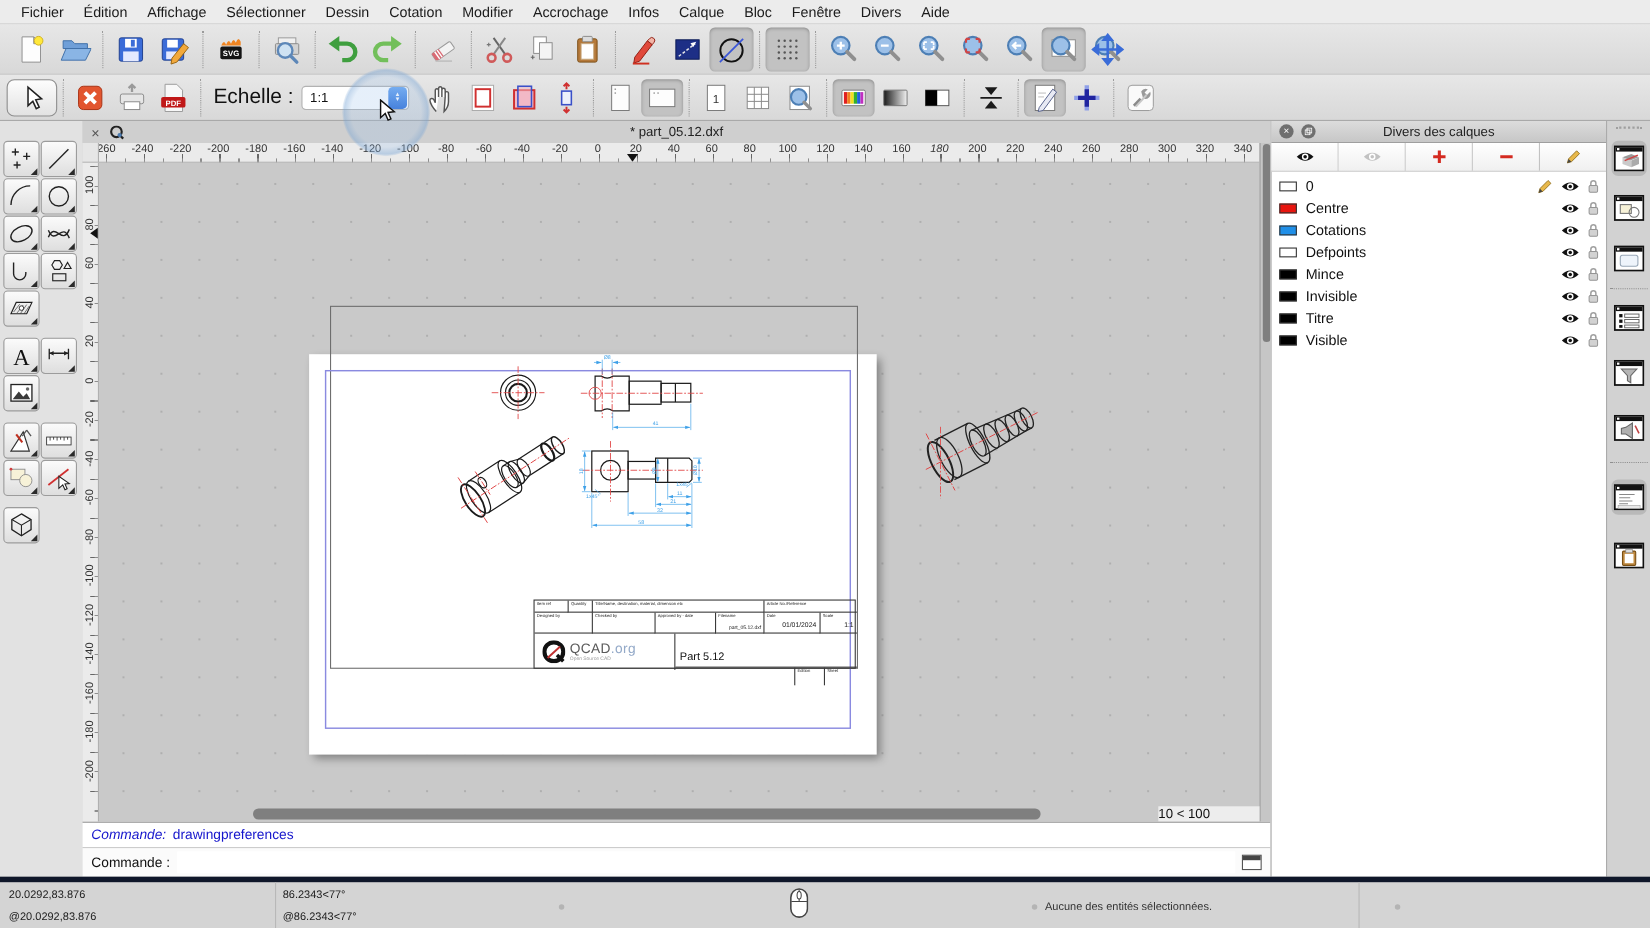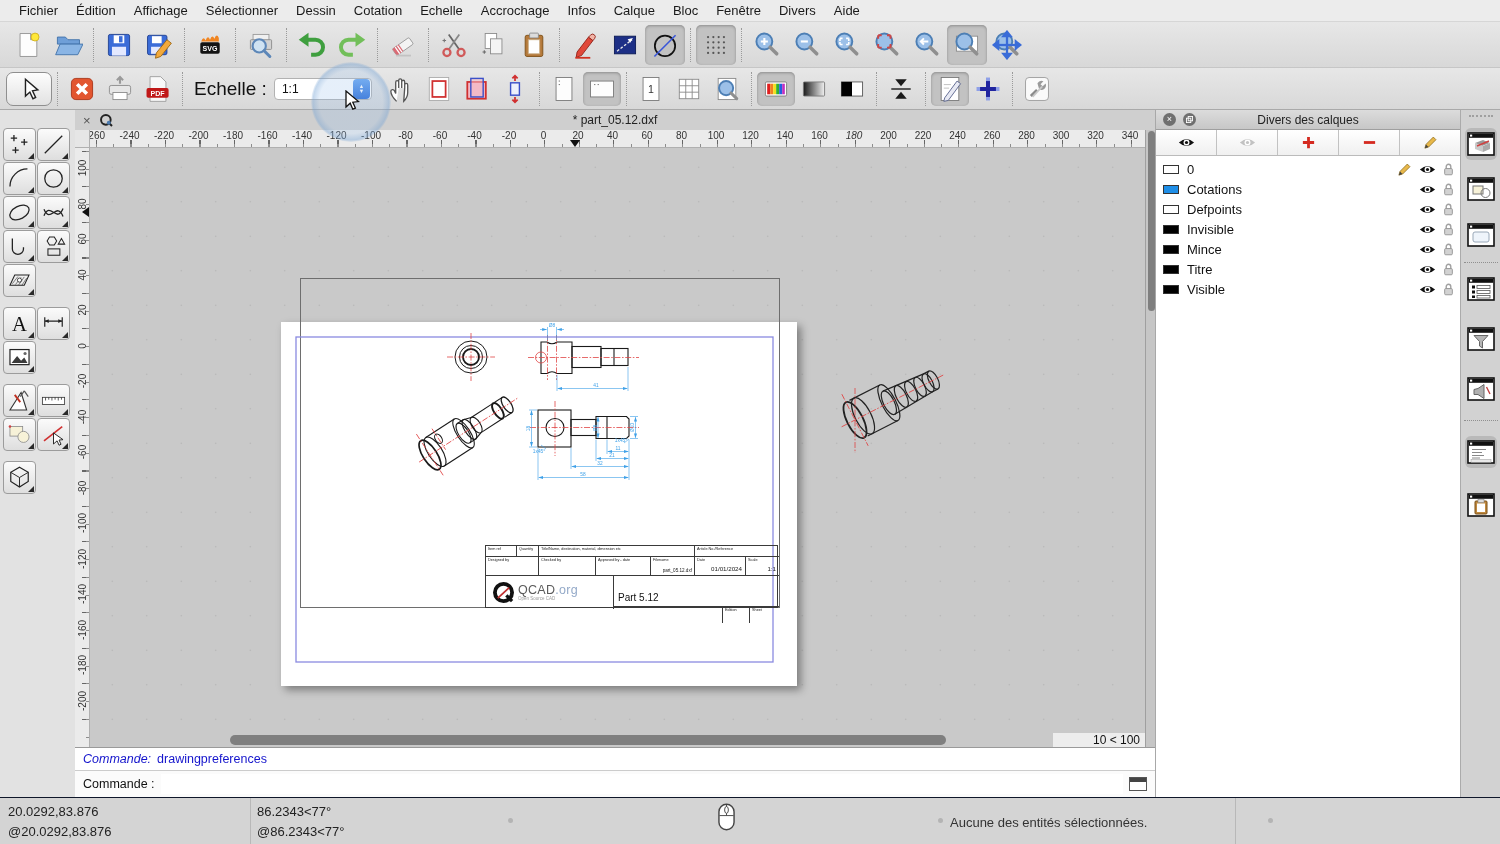--- a/index.html
+++ b/index.html
@@ -53,21 +53,21 @@
 .logo-sub{font-size:4.5px;color:#9a9a9a;border-bottom:0;line-height:5px}
 .part-cell{position:absolute;left:128px;top:44px;width:165px;height:33px}
 .part-title{height:17px;border-bottom:1px solid #3a3a3a;font-size:10px;font-weight:500;padding:2px 0 0 4px;color:#111}
 .part-sub{position:relative;height:16px}
 .part-sub .sc{position:absolute;top:0;bottom:0;border-left:1px solid #3a3a3a;font-size:3.8px;padding:1px 0 0 2px}
 
 .vscroll{position:absolute;left:1145px;top:130px;width:10px;height:617px;background:#c6c6c6;border-left:1px solid #9f9f9f}
 .vthumb{position:absolute;left:1.5px;top:1px;width:7px;height:180px;background:#7f7f7f;border-radius:4px}
 .hscroll{position:absolute;left:90px;top:733px;width:1055px;height:14px}
 .hthumb{position:absolute;left:140px;top:2px;width:716px;height:10px;background:#7f7f7f;border-radius:5px}
-.grid-status{position:absolute;right:0;top:0;width:92px;height:14px;background:#ededed;font-size:12px;text-align:right;padding-right:5px;line-height:14px;color:#111}
+.grid-status{position:absolute;right:0;top:0;width:92px;height:14px;background:#ededed;font-size:12px;padding-right:5px;line-height:14px;color:#111}
 
 .cmd-history{position:absolute;left:75px;top:747px;width:1080px;height:23px;background:#fff;border-top:1px solid #9a9a9a;display:flex;align-items:center;padding-left:8px;font-size:12.5px;color:#1515cc}
 .cmd-history .lbl{font-style:italic;margin-right:6px}
 .cmd-row{position:absolute;left:75px;top:770px;width:1080px;height:27px;background:#fbfbfb;border-top:1px solid #ccc;display:flex;align-items:center;padding-left:8px;font-size:12.5px;color:#111}
 .cmd-input{flex:1;height:20px;border:none;outline:none;background:#fff;margin:0 6px;font-size:12.5px;font-family:"Liberation Sans",sans-serif}
 .cmd-winbtn{width:18px;height:14px;margin-right:8px;border:1px solid #555;background:#fff;position:relative;flex:0 0 auto}
 .cmd-winbtn::before{content:"";position:absolute;top:0;left:0;right:0;height:4px;background:#444}
 
 .layer-panel{position:absolute;left:1155px;top:110px;width:305px;height:687px;background:#fff;border-left:1px solid #a8a8a8}
 .lp-titlebar{height:20px;background:linear-gradient(#dcdcdc,#c7c7c7);border-bottom:1px solid #9f9f9f;display:flex;align-items:center;position:relative}
@@ -81,41 +81,41 @@
 .swatch{width:16px;height:9px;border:1px solid #333;margin-right:8px;flex:0 0 auto}
 .layer-row .grow{flex:1}
 .layer-row .ric{margin-left:7px;display:flex;align-items:center}
 
 .dock{position:absolute;left:1460px;top:110px;width:40px;height:687px;background:#d2d2d2;border-left:1px solid #ababab}
 .dock-handle{position:absolute;top:5px;left:8px;width:24px;border-top:2px dotted #9f9f9f}
 .dock-btn{position:absolute;left:4px;width:32px;height:32px;display:flex;align-items:center;justify-content:center;border-radius:6px}
 .dock-btn.active{background:#b9b9b9}
 .dock-sep{position:absolute;left:3px;width:34px;border-top:1px dotted #8f8f8f}
 
-.statusbar{position:absolute;left:0;top:797px;width:1500px;height:47px;background:#d4d4d4;border-top:1px solid #0f172a;font-size:13px;color:#222}
+.statusbar{position:absolute;left:0;top:797px;width:1500px;height:47px;background:#d4d4d4;border-top:5px solid #0f172a;font-size:10px;color:#222}
 .sb{position:absolute;white-space:nowrap}
 .sb-div{position:absolute;top:0;bottom:0;border-left:1px solid #b8b8b8}
 .sb-dot{position:absolute;width:5px;height:5px;border-radius:50%;background:#b4b4b4}
 
 .halo{position:absolute;left:311px;top:62px;width:80px;height:80px;border-radius:50%;background:radial-gradient(circle,rgba(150,190,235,.24) 0 56%,rgba(122,166,214,.45) 67%,rgba(122,166,214,0) 72%);z-index:60;pointer-events:none}
 .cursor{position:absolute;left:344px;top:90px;z-index:61;pointer-events:none}
 </style>
 </head>
 <body>
 
 <div id="app">
 
   <div class="menubar" id="menubar">
       <span class="menu-item">Fichier</span>
       <span class="menu-item">Édition</span>
       <span class="menu-item">Affichage</span>
       <span class="menu-item">Sélectionner</span>
       <span class="menu-item">Dessin</span>
       <span class="menu-item">Cotation</span>
-      <span class="menu-item">Echelle</span>
+      <span class="menu-item">Modifier</span>
       <span class="menu-item">Accrochage</span>
       <span class="menu-item">Infos</span>
       <span class="menu-item">Calque</span>
       <span class="menu-item">Bloc</span>
       <span class="menu-item">Fenêtre</span>
       <span class="menu-item">Divers</span>
       <span class="menu-item">Aide</span>
     </div>
 
   <div class="toolbar" id="toolbar1">
@@ -915,76 +915,94 @@
             </svg>
           </span>
           <span class="ric">
             <svg width="11" height="14" viewBox="0 0 12 15">
               <path d="M3.5 7V4.8a2.5 2.5 0 0 1 5 0V7" fill="none" stroke="#a0a0a0" stroke-width="1.5"></path>
               <rect x="1.8" y="7" width="8.4" height="6.8" rx="1.2" fill="#d2d2d2" stroke="#949494"></rect>
             </svg>
           </span>
         </div>
         <div class="layer-row">
-          <span class="swatch" style="background: rgb(31, 143, 232);"></span>
-          <span>Cotations</span>
+          <span class="swatch" style="background: rgb(232, 21, 15);"></span>
+          <span>Centre</span>
           <span class="grow"></span>
           <span class="ric">
             <svg width="17" height="11" viewBox="0 0 20 13">
               <path d="M1 6.5Q10 -2 19 6.5 10 15 1 6.5Z" fill="#111"></path>
               <circle cx="10" cy="6.5" r="3.5" fill="#fff"></circle>
               <circle cx="10" cy="6.5" r="1.9" fill="#111"></circle>
             </svg>
           </span>
           <span class="ric">
             <svg width="11" height="14" viewBox="0 0 12 15">
               <path d="M3.5 7V4.8a2.5 2.5 0 0 1 5 0V7" fill="none" stroke="#a0a0a0" stroke-width="1.5"></path>
               <rect x="1.8" y="7" width="8.4" height="6.8" rx="1.2" fill="#d2d2d2" stroke="#949494"></rect>
             </svg>
           </span>
         </div>
         <div class="layer-row">
-          <span class="swatch" style="background: rgb(255, 255, 255);"></span>
-          <span>Defpoints</span>
+          <span class="swatch" style="background: rgb(31, 143, 232);"></span>
+          <span>Cotations</span>
           <span class="grow"></span>
           <span class="ric">
             <svg width="17" height="11" viewBox="0 0 20 13">
               <path d="M1 6.5Q10 -2 19 6.5 10 15 1 6.5Z" fill="#111"></path>
               <circle cx="10" cy="6.5" r="3.5" fill="#fff"></circle>
               <circle cx="10" cy="6.5" r="1.9" fill="#111"></circle>
             </svg>
           </span>
           <span class="ric">
             <svg width="11" height="14" viewBox="0 0 12 15">
               <path d="M3.5 7V4.8a2.5 2.5 0 0 1 5 0V7" fill="none" stroke="#a0a0a0" stroke-width="1.5"></path>
               <rect x="1.8" y="7" width="8.4" height="6.8" rx="1.2" fill="#d2d2d2" stroke="#949494"></rect>
             </svg>
           </span>
         </div>
         <div class="layer-row">
-          <span class="swatch" style="background: rgb(0, 0, 0);"></span>
-          <span>Invisible</span>
+          <span class="swatch" style="background: rgb(255, 255, 255);"></span>
+          <span>Defpoints</span>
           <span class="grow"></span>
           <span class="ric">
             <svg width="17" height="11" viewBox="0 0 20 13">
               <path d="M1 6.5Q10 -2 19 6.5 10 15 1 6.5Z" fill="#111"></path>
               <circle cx="10" cy="6.5" r="3.5" fill="#fff"></circle>
               <circle cx="10" cy="6.5" r="1.9" fill="#111"></circle>
             </svg>
           </span>
           <span class="ric">
             <svg width="11" height="14" viewBox="0 0 12 15">
               <path d="M3.5 7V4.8a2.5 2.5 0 0 1 5 0V7" fill="none" stroke="#a0a0a0" stroke-width="1.5"></path>
               <rect x="1.8" y="7" width="8.4" height="6.8" rx="1.2" fill="#d2d2d2" stroke="#949494"></rect>
             </svg>
           </span>
         </div>
         <div class="layer-row">
           <span class="swatch" style="background: rgb(0, 0, 0);"></span>
           <span>Mince</span>
+          <span class="grow"></span>
+          <span class="ric">
+            <svg width="17" height="11" viewBox="0 0 20 13">
+              <path d="M1 6.5Q10 -2 19 6.5 10 15 1 6.5Z" fill="#111"></path>
+              <circle cx="10" cy="6.5" r="3.5" fill="#fff"></circle>
+              <circle cx="10" cy="6.5" r="1.9" fill="#111"></circle>
+            </svg>
+          </span>
+          <span class="ric">
+            <svg width="11" height="14" viewBox="0 0 12 15">
+              <path d="M3.5 7V4.8a2.5 2.5 0 0 1 5 0V7" fill="none" stroke="#a0a0a0" stroke-width="1.5"></path>
+              <rect x="1.8" y="7" width="8.4" height="6.8" rx="1.2" fill="#d2d2d2" stroke="#949494"></rect>
+            </svg>
+          </span>
+        </div>
+        <div class="layer-row">
+          <span class="swatch" style="background: rgb(0, 0, 0);"></span>
+          <span>Invisible</span>
           <span class="grow"></span>
           <span class="ric">
             <svg width="17" height="11" viewBox="0 0 20 13">
               <path d="M1 6.5Q10 -2 19 6.5 10 15 1 6.5Z" fill="#111"></path>
               <circle cx="10" cy="6.5" r="3.5" fill="#fff"></circle>
               <circle cx="10" cy="6.5" r="1.9" fill="#111"></circle>
             </svg>
           </span>
           <span class="ric">
             <svg width="11" height="14" viewBox="0 0 12 15">

